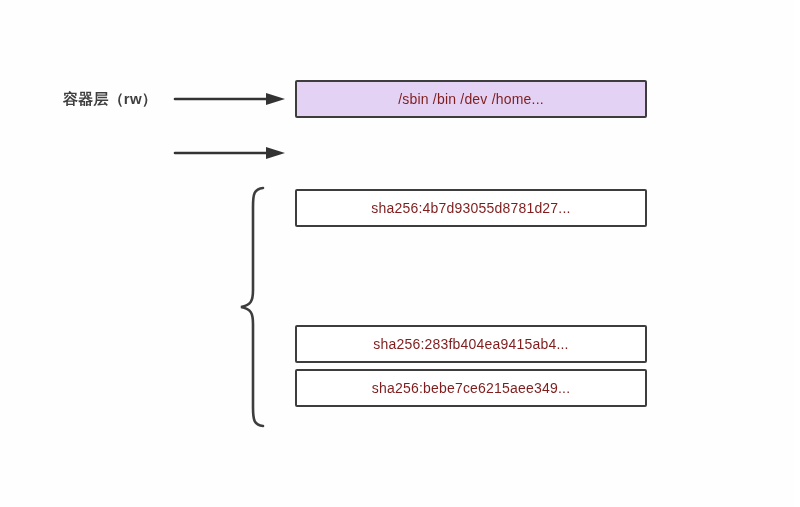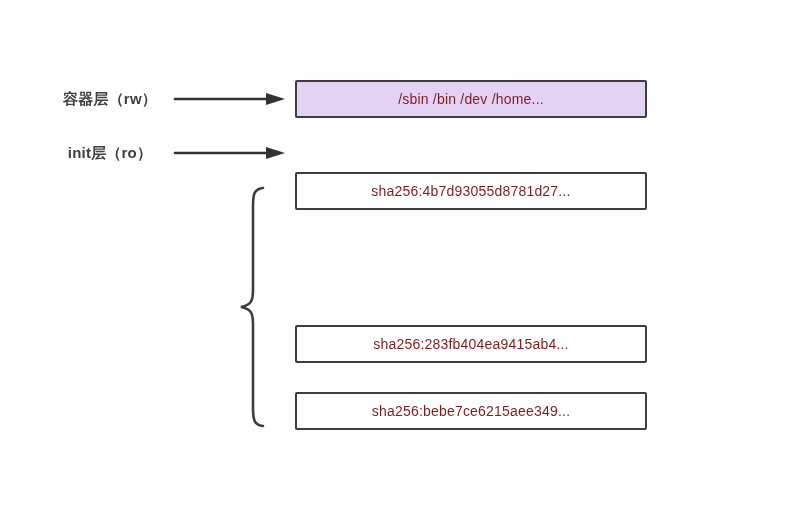--- a/index.html
+++ b/index.html
@@ -61,39 +61,38 @@
 
   <div class="side-label" style="top:90px;">容器层（rw）</div>
 
   <svg class="arrow" style="top:91px;" width="114" height="16" viewBox="0 0 114 16">
     <line x1="2" y1="8" x2="94" y2="8" stroke="#333333" stroke-width="2.6" stroke-linecap="round"></line>
     <polygon points="93,2 112,8 93,14" fill="#333333"></polygon>
   </svg>
 
   <div class="layer-box container-fill" style="top:80px;">/sbin /bin /dev /home...</div>
 
-  <div class="side-label" style="top:144px;">init层（ro）</div>
 
   <svg class="arrow" style="top:145px;" width="114" height="16" viewBox="0 0 114 16">
     <line x1="2" y1="8" x2="94" y2="8" stroke="#333333" stroke-width="2.6" stroke-linecap="round"></line>
     <polygon points="93,2 112,8 93,14" fill="#333333"></polygon>
   </svg>
 
 
 
   <svg class="brace" width="28" height="244" viewBox="0 0 28 244">
     <path d="M 24 3
              C 15 4, 14 9, 14 22
              L 14 105
              C 14 116, 12 120, 2 122
              C 12 124, 14 128, 14 139
              L 14 222
              C 14 235, 15 240, 24 241" fill="none" stroke="#3d3d3d" stroke-width="2.6" stroke-linecap="round"></path>
   </svg>
 
-  <div class="layer-box" style="top:172px;">sha256:4b7d93055d8781d27...</div>
+  <div class="layer-box" style="top:189px;">sha256:4b7d93055d8781d27...</div>
 
 
   <div class="layer-box" style="top:314px;margin-top:11px;">sha256:283fb404ea9415ab4...</div>
 
-  <div class="layer-box" style="top:392px;">sha256:bebe7ce6215aee349...</div>
+  <div class="layer-box" style="top:369px;">sha256:bebe7ce6215aee349...</div>
 
 </div>
 
 </body></html>

